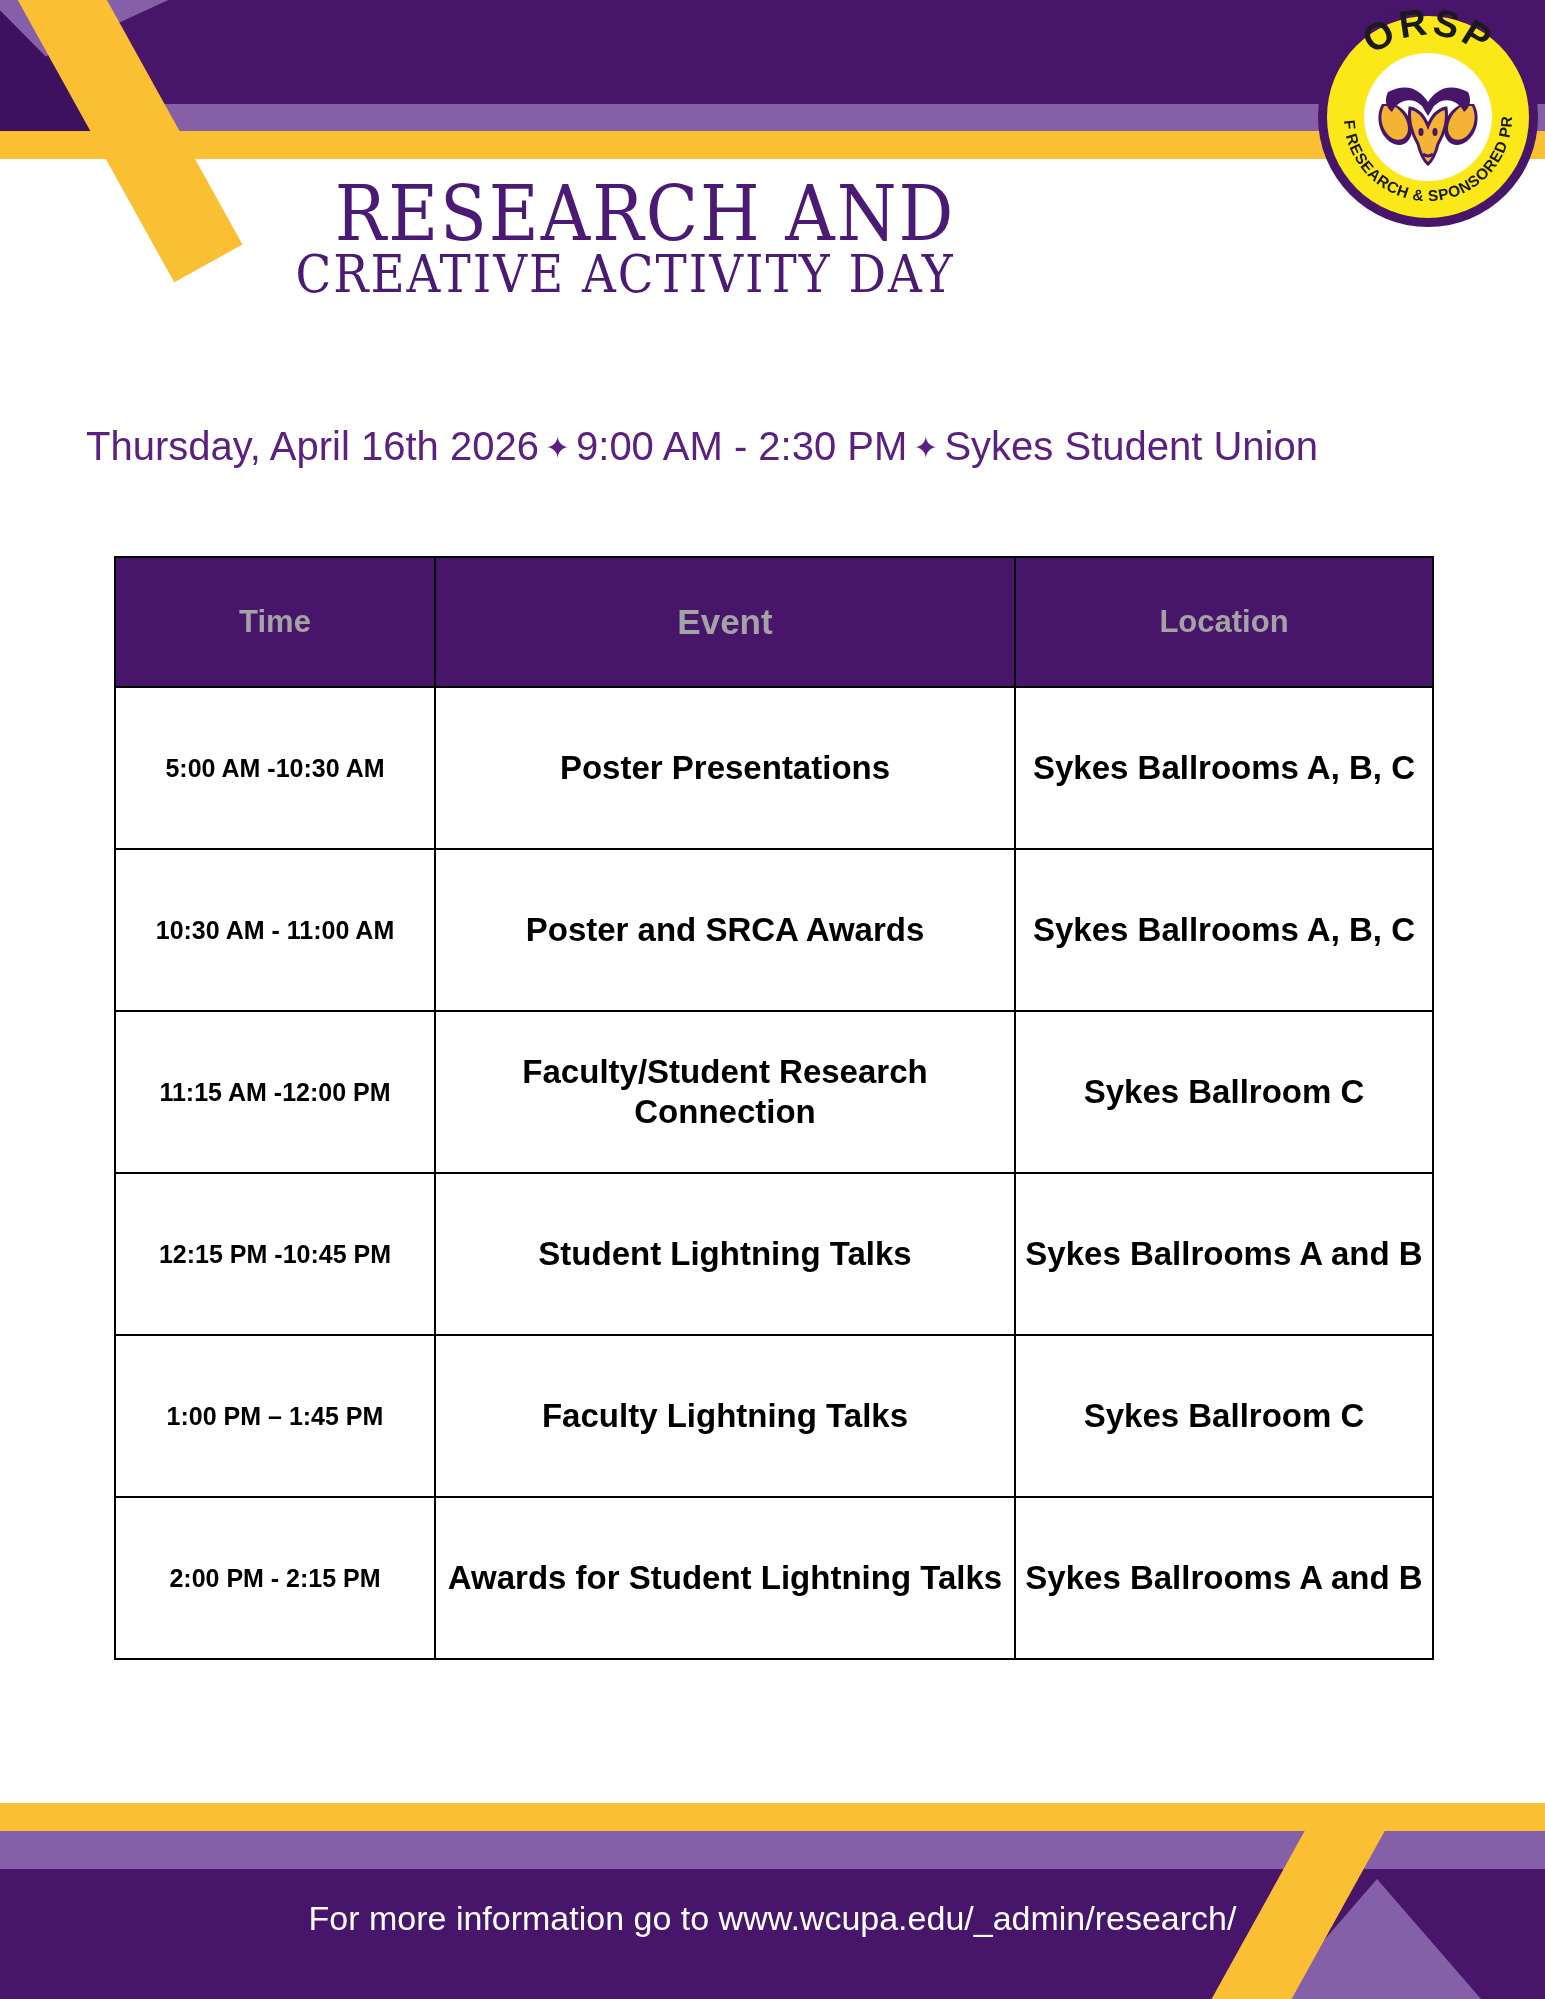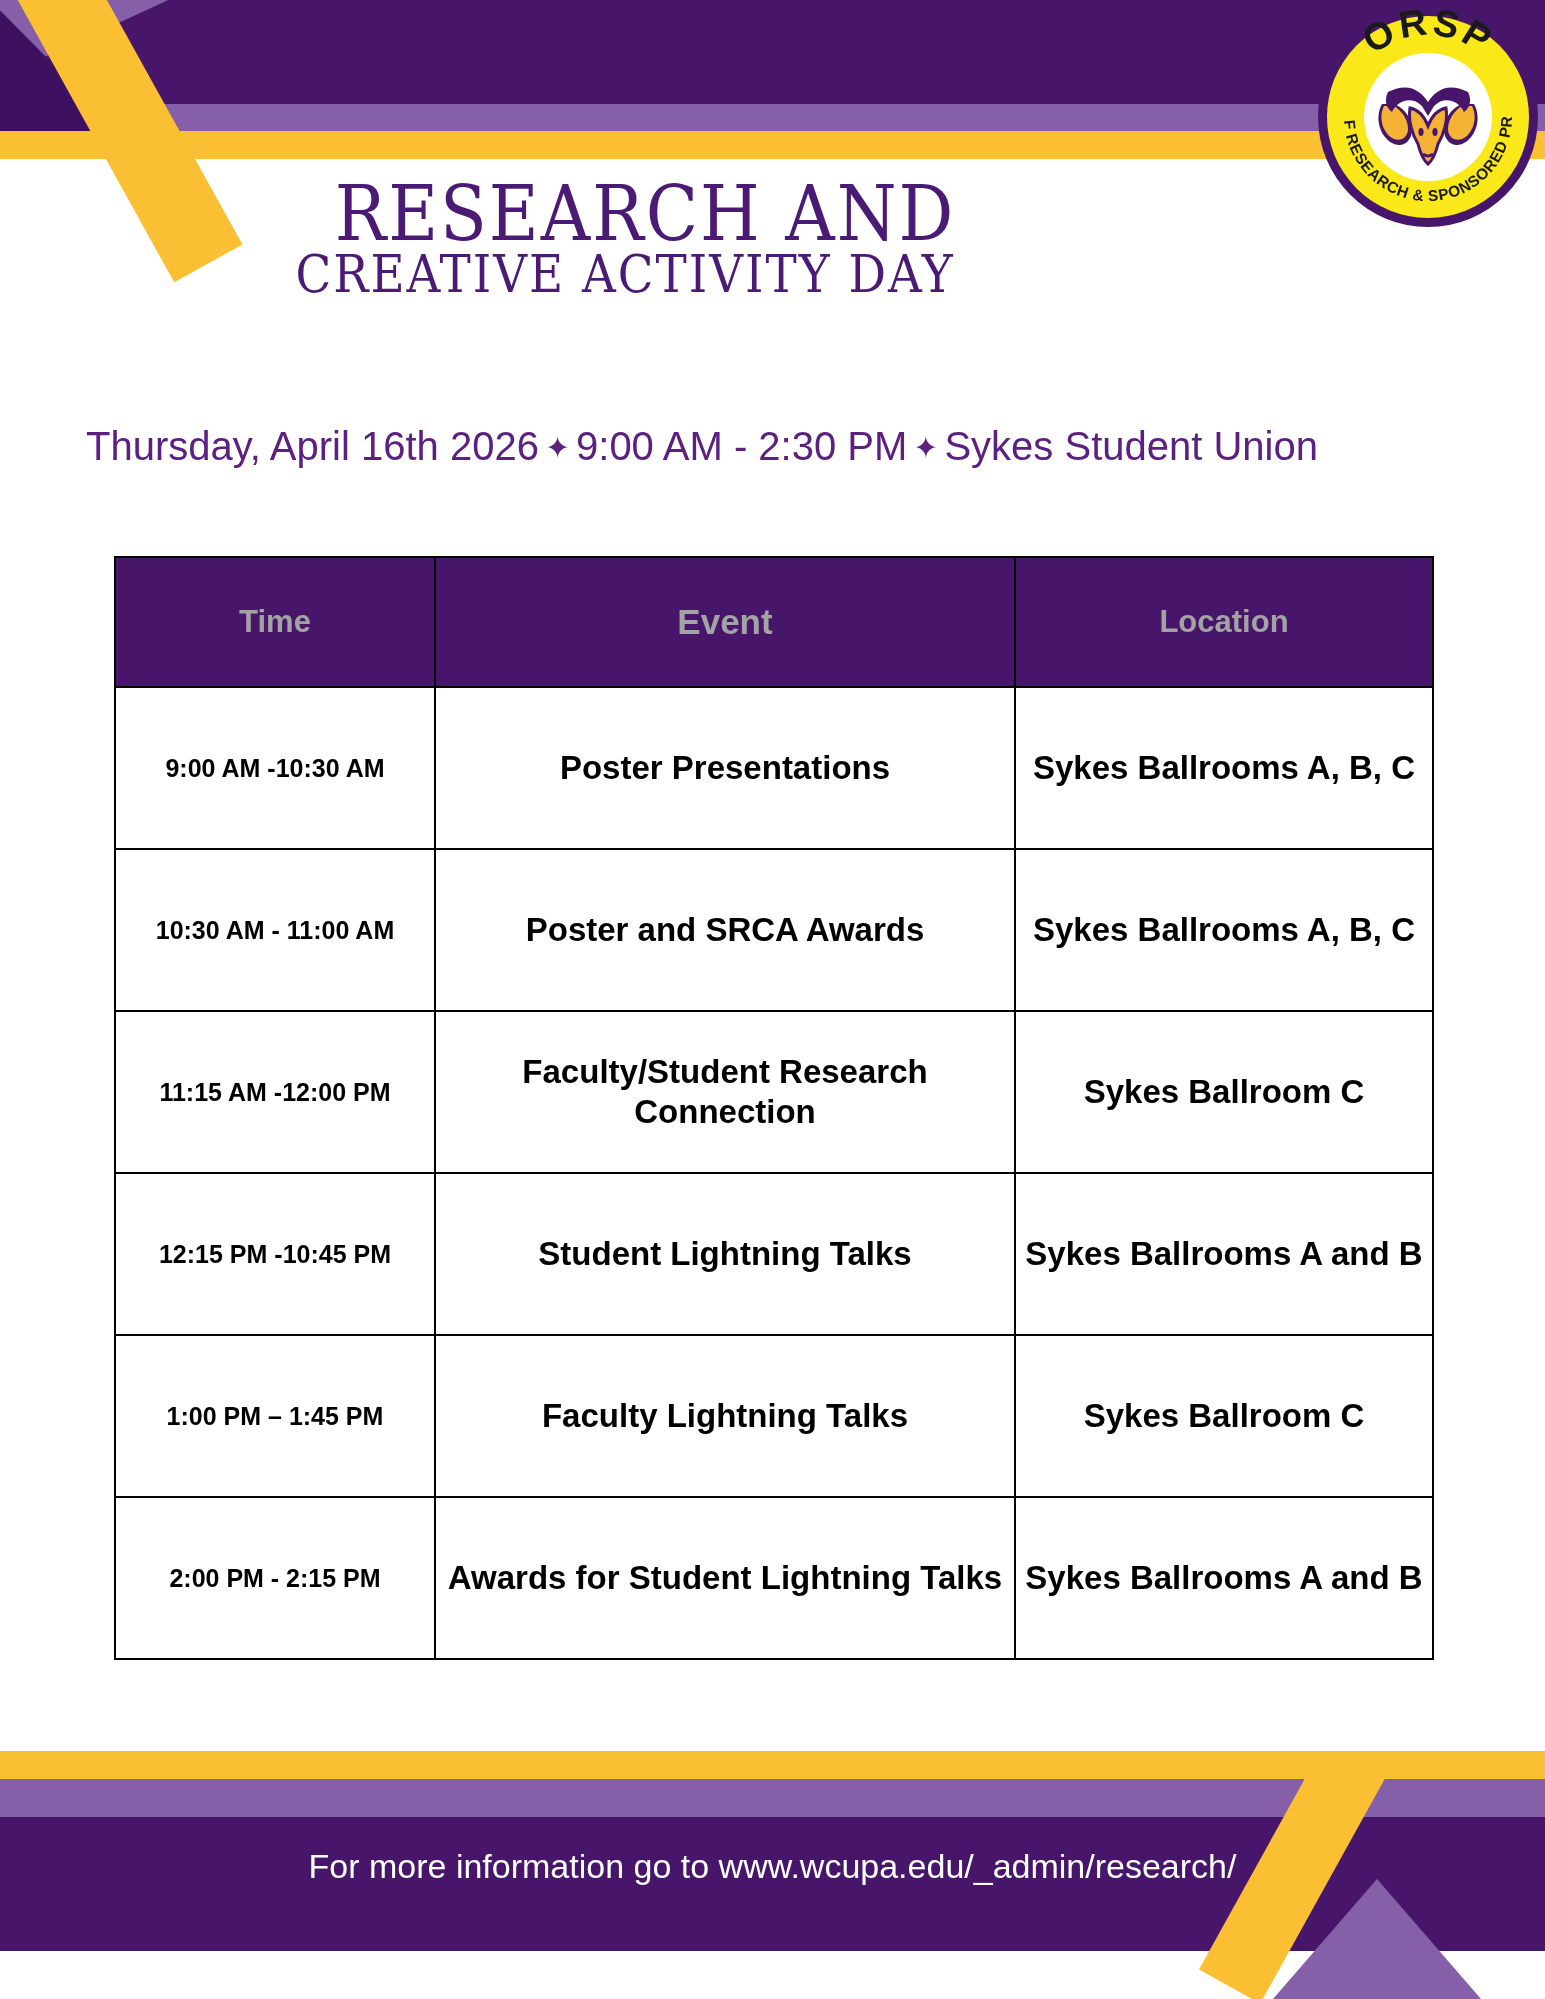--- a/index.html
+++ b/index.html
@@ -49,21 +49,21 @@
   .col-time{width:320px;}
   .col-event{width:580px;}
   .col-loc{width:418px;}
   .sched tbody td{height:160px;vertical-align:middle;text-align:center;
         color:#000;font-weight:bold;background:#fff;}
   .c-time{font-size:25px;padding:0 6px;}
   .c-event{font-size:33px;line-height:1.2;padding:0 14px;}
   .c-loc{font-size:33px;padding:0 8px;}
 
   
-  .footer{position:absolute;left:0;bottom:0;width:1545px;height:248px;overflow:hidden;}
+  .footer{position:absolute;left:0;bottom:0;width:1545px;height:196px;overflow:hidden;}
   .ft-gold{position:absolute;left:0;top:0;width:1545px;height:28px;background:#FBBF33;}
   .ft-light{position:absolute;left:0;top:28px;width:1545px;height:38px;background:#8560A8;}
   .ft-dark{position:absolute;left:0;top:66px;width:1545px;height:134px;background:#47166B;}
   .ft-tri{position:absolute;right:38px;bottom:-30px;width:0;height:0;
        border-bottom:150px solid #8560A8;
        border-left:130px solid transparent;
        border-right:130px solid transparent;}
   .gold-diag-bot{position:absolute;right:116px;top:-70px;width:70px;height:330px;
        background:#FBBF33;transform:rotate(29deg);transform-origin:top left;}
   .ft-text{position:absolute;left:0;top:96px;width:1545px;text-align:center;
@@ -130,21 +130,21 @@
   </colgroup>
   <thead>
     <tr>
       <th>Time</th>
       <th class="ev">Event</th>
       <th>Location</th>
     </tr>
   </thead>
   <tbody>
     <tr>
-      <td class="c-time">9:00 AM -10:30 AM</td>
+      <td class="c-time">5:00 AM -10:30 AM</td>
       <td class="c-event">Poster Presentations</td>
       <td class="c-loc">Sykes Ballrooms A, B, C</td>
     </tr>
     <tr>
       <td class="c-time">10:30 AM - 11:00 AM</td>
       <td class="c-event">Poster and SRCA Awards</td>
       <td class="c-loc">Sykes Ballrooms A, B, C</td>
     </tr>
     <tr>
       <td class="c-time">11:15 AM -12:00 PM</td>

